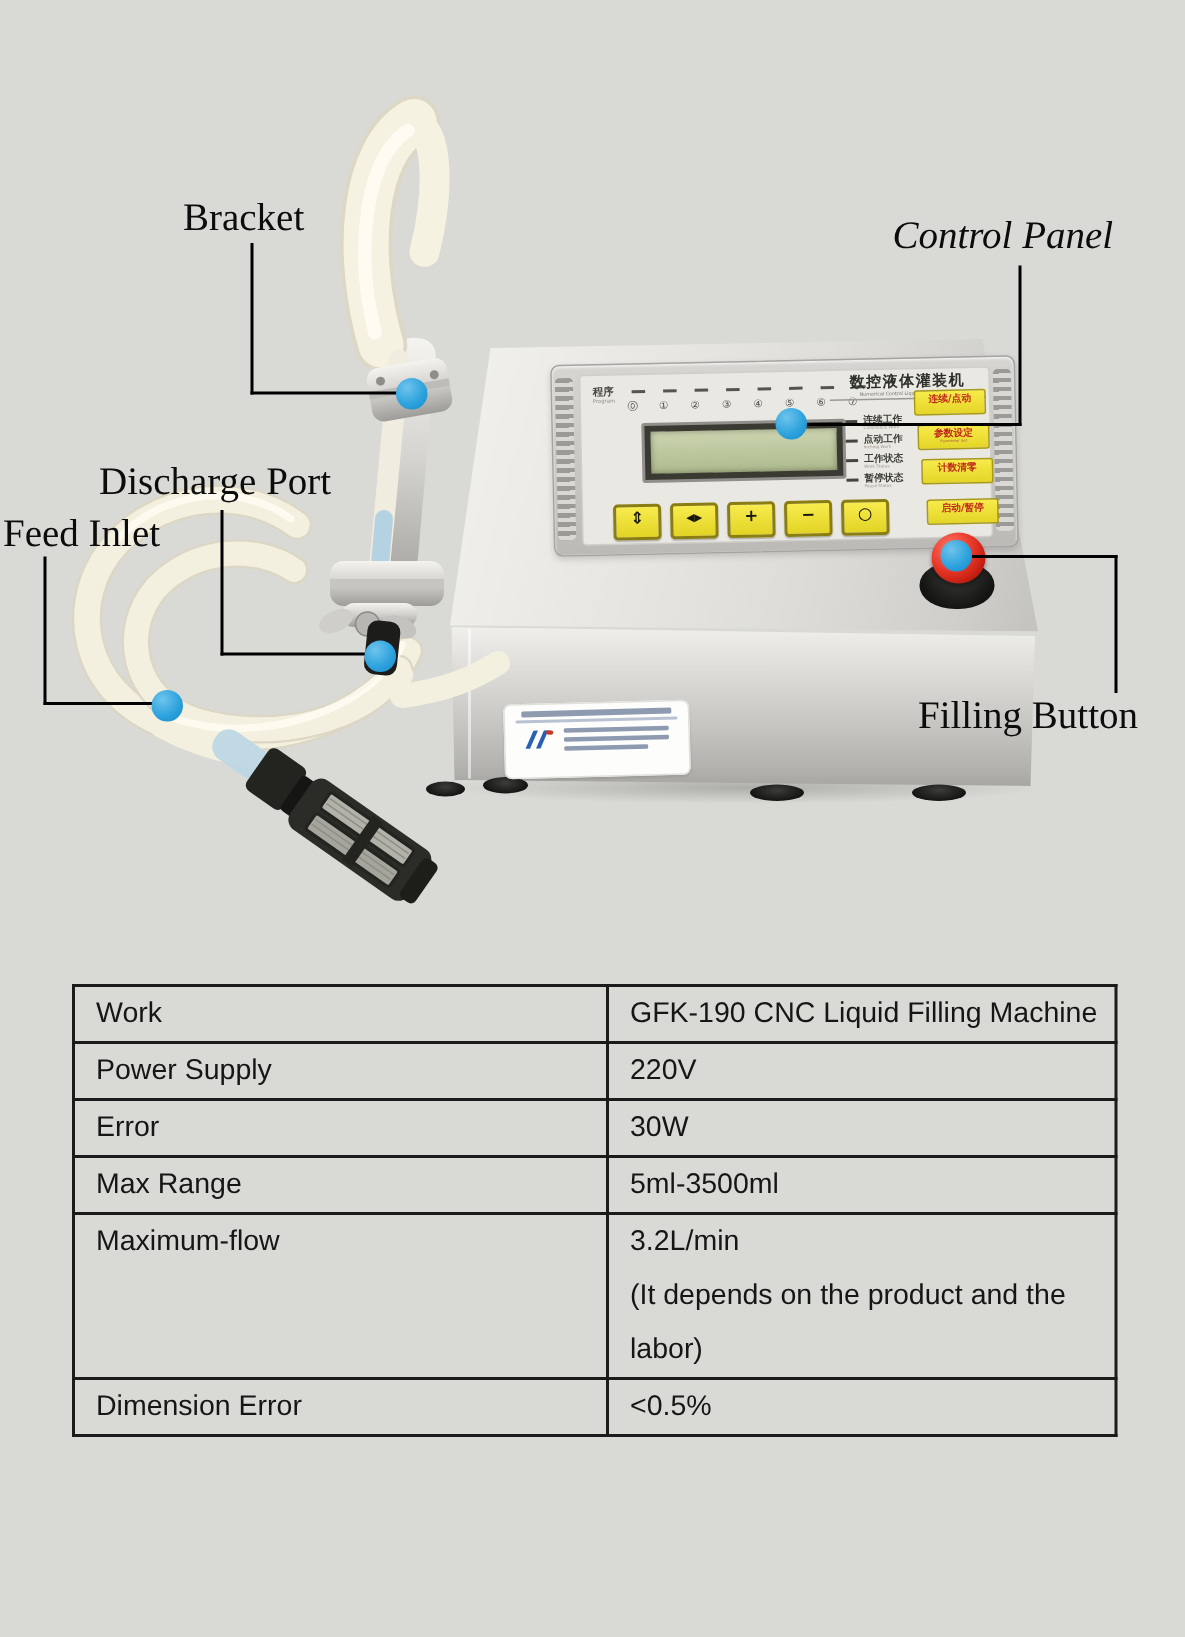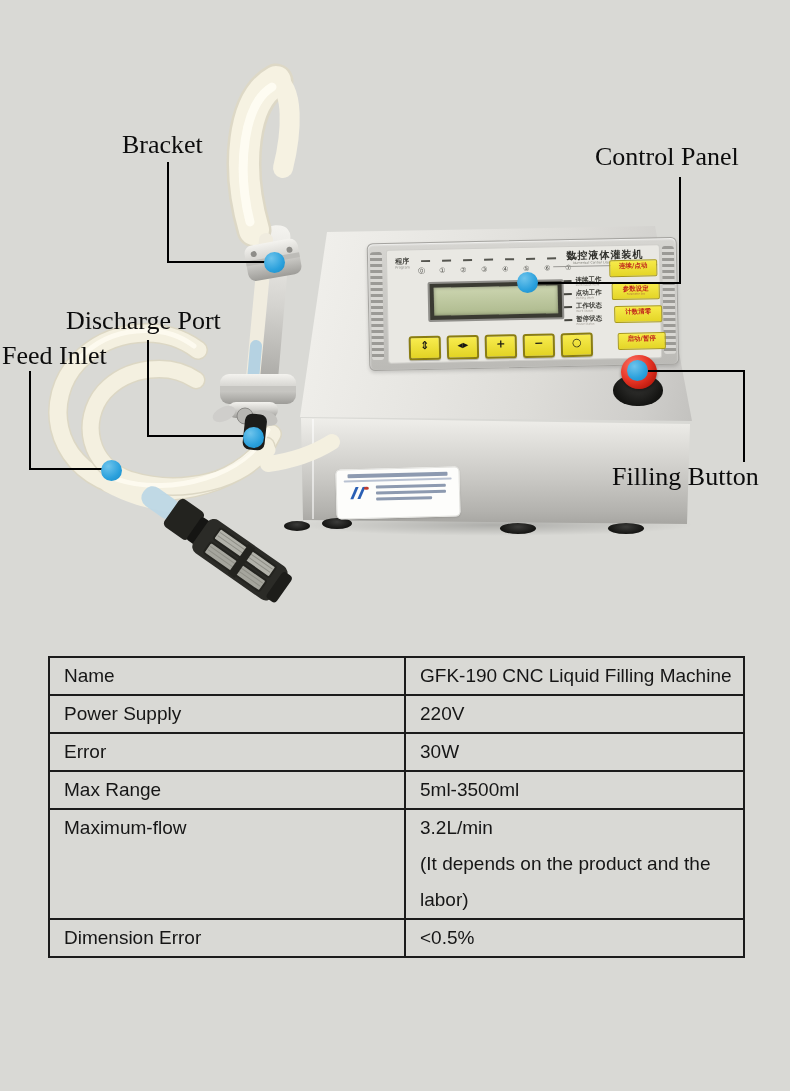--- a/index.html
+++ b/index.html
@@ -293,30 +293,30 @@
   <div class="abs co-line" style="left:648px;top:370px;width:97px;height:2px;"></div>
   <div class="abs co-line" style="left:743px;top:370px;width:2px;height:92px;"></div>
 
   <div class="abs co-dot" style="left:264px;top:252px;"></div>
   <div class="abs co-dot" style="left:517px;top:272px;"></div>
   <div class="abs co-dot" style="left:243px;top:427px;"></div>
   <div class="abs co-dot" style="left:101px;top:460px;"></div>
   <div class="abs co-dot" style="left:627px;top:360px;"></div>
 
   <div class="abs co-label" style="left:122px;top:130px;">Bracket</div>
-  <div class="abs co-label" style="left:595px;top:142px;">Control Panel</div>
+  <div class="abs co-label" style="left:595px;top:142px;font-style:italic;">Control Panel</div>
   <div class="abs co-label" style="left:66px;top:306px;">Discharge Port</div>
   <div class="abs co-label" style="left:2px;top:341px;">Feed Inlet</div>
   <div class="abs co-label" style="left:612px;top:462px;">Filling Button</div>
 </div>
 
 <table id="spec">
   <tbody>
       <tr>
-    <td class="k">Name</td>
+    <td class="k">Work</td>
     <td class="v">GFK-190 CNC Liquid Filling Machine</td>
   </tr>
   <tr>
     <td class="k">Power Supply</td>
     <td class="v">220V</td>
   </tr>
   <tr>
     <td class="k">Error</td>
     <td class="v">30W</td>
   </tr>

